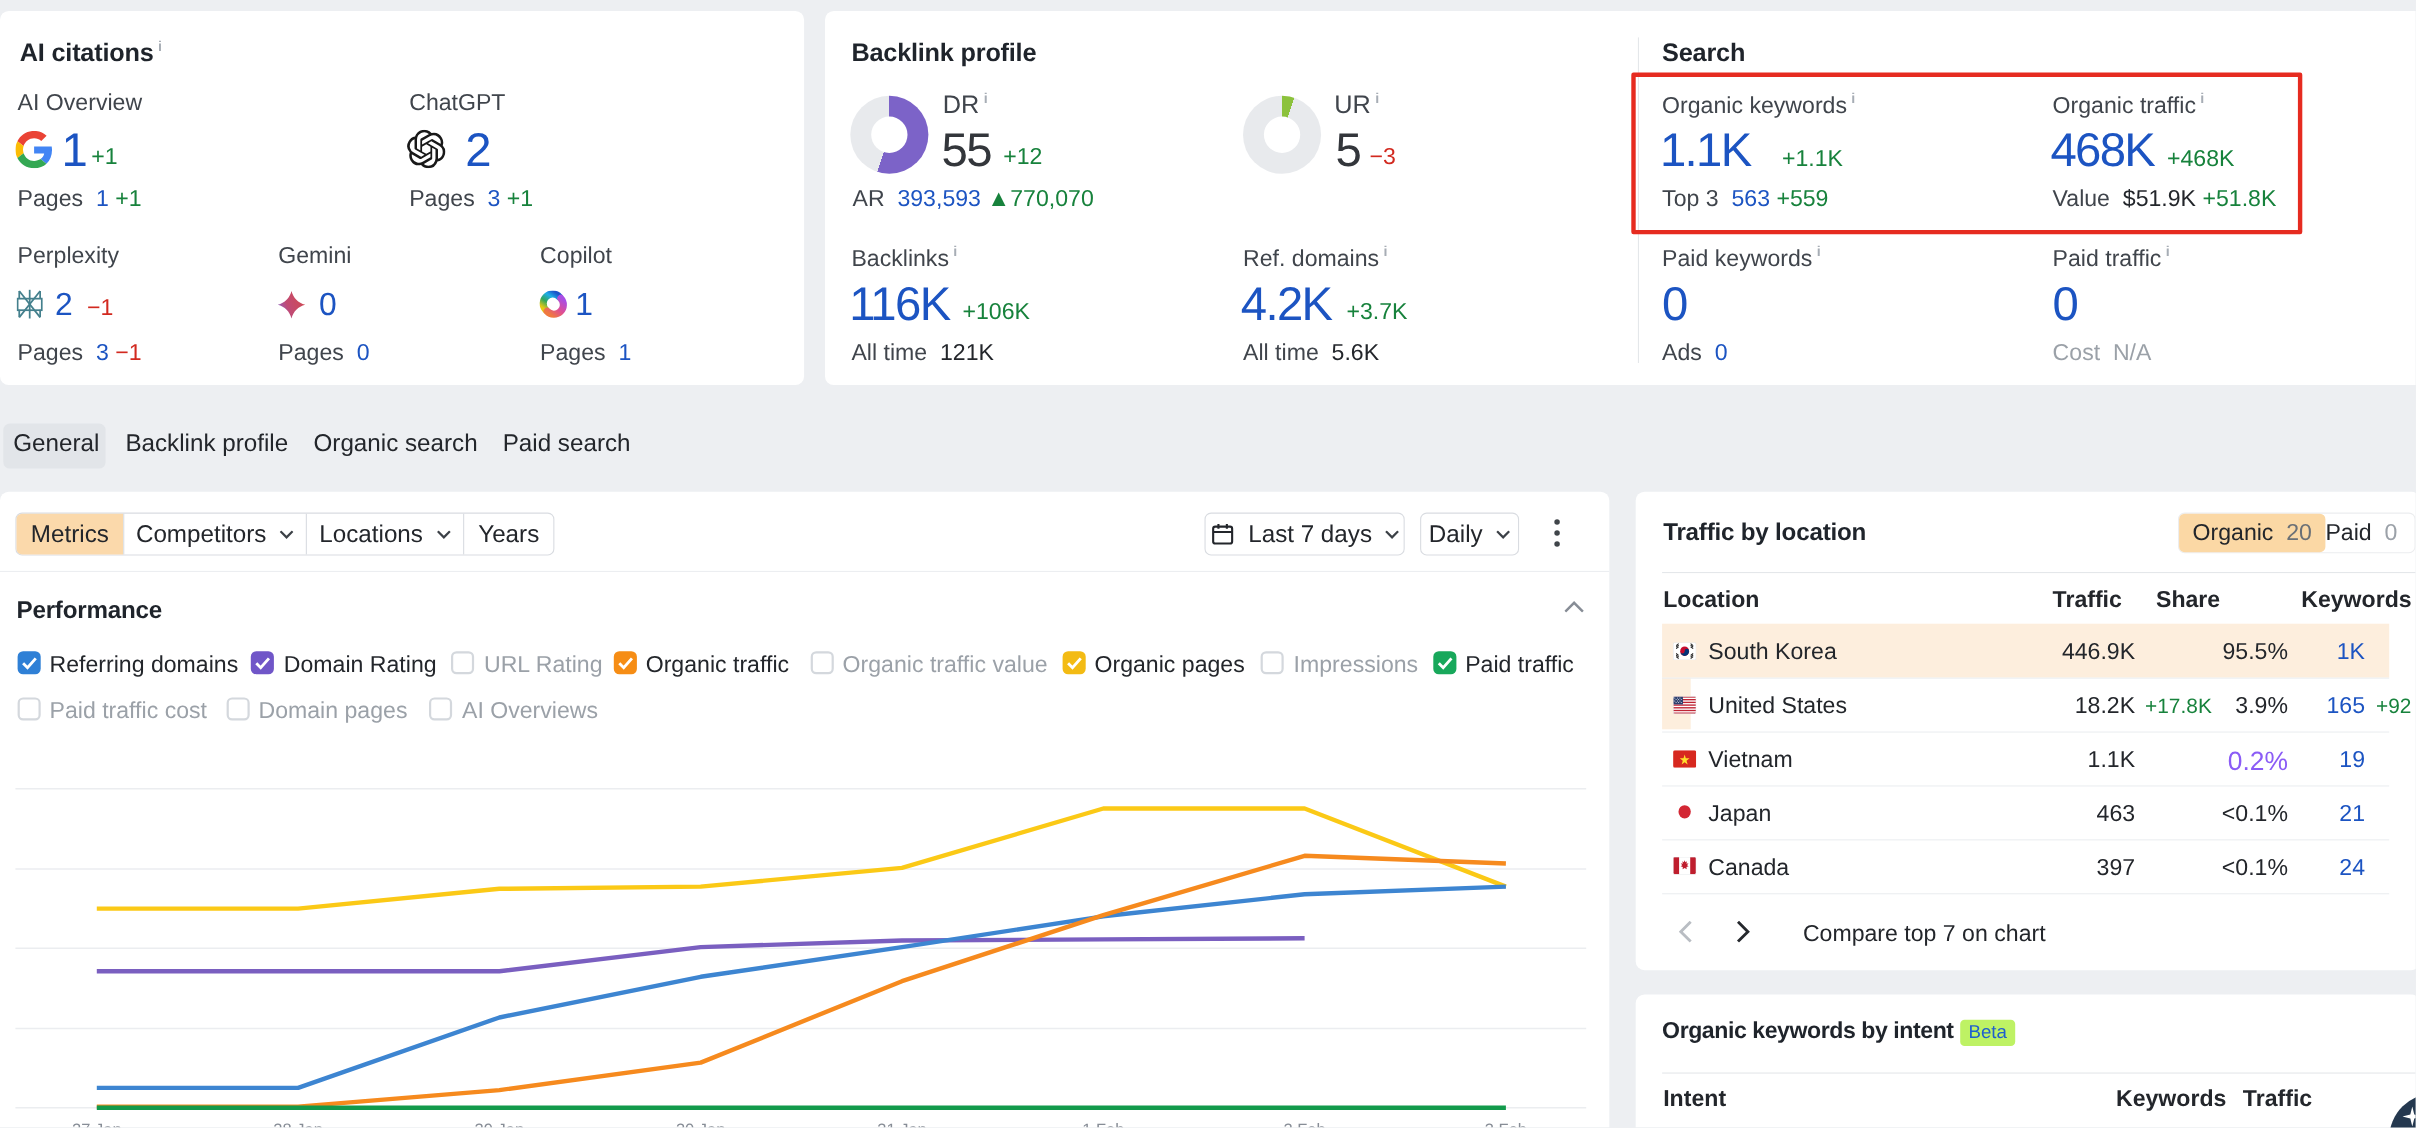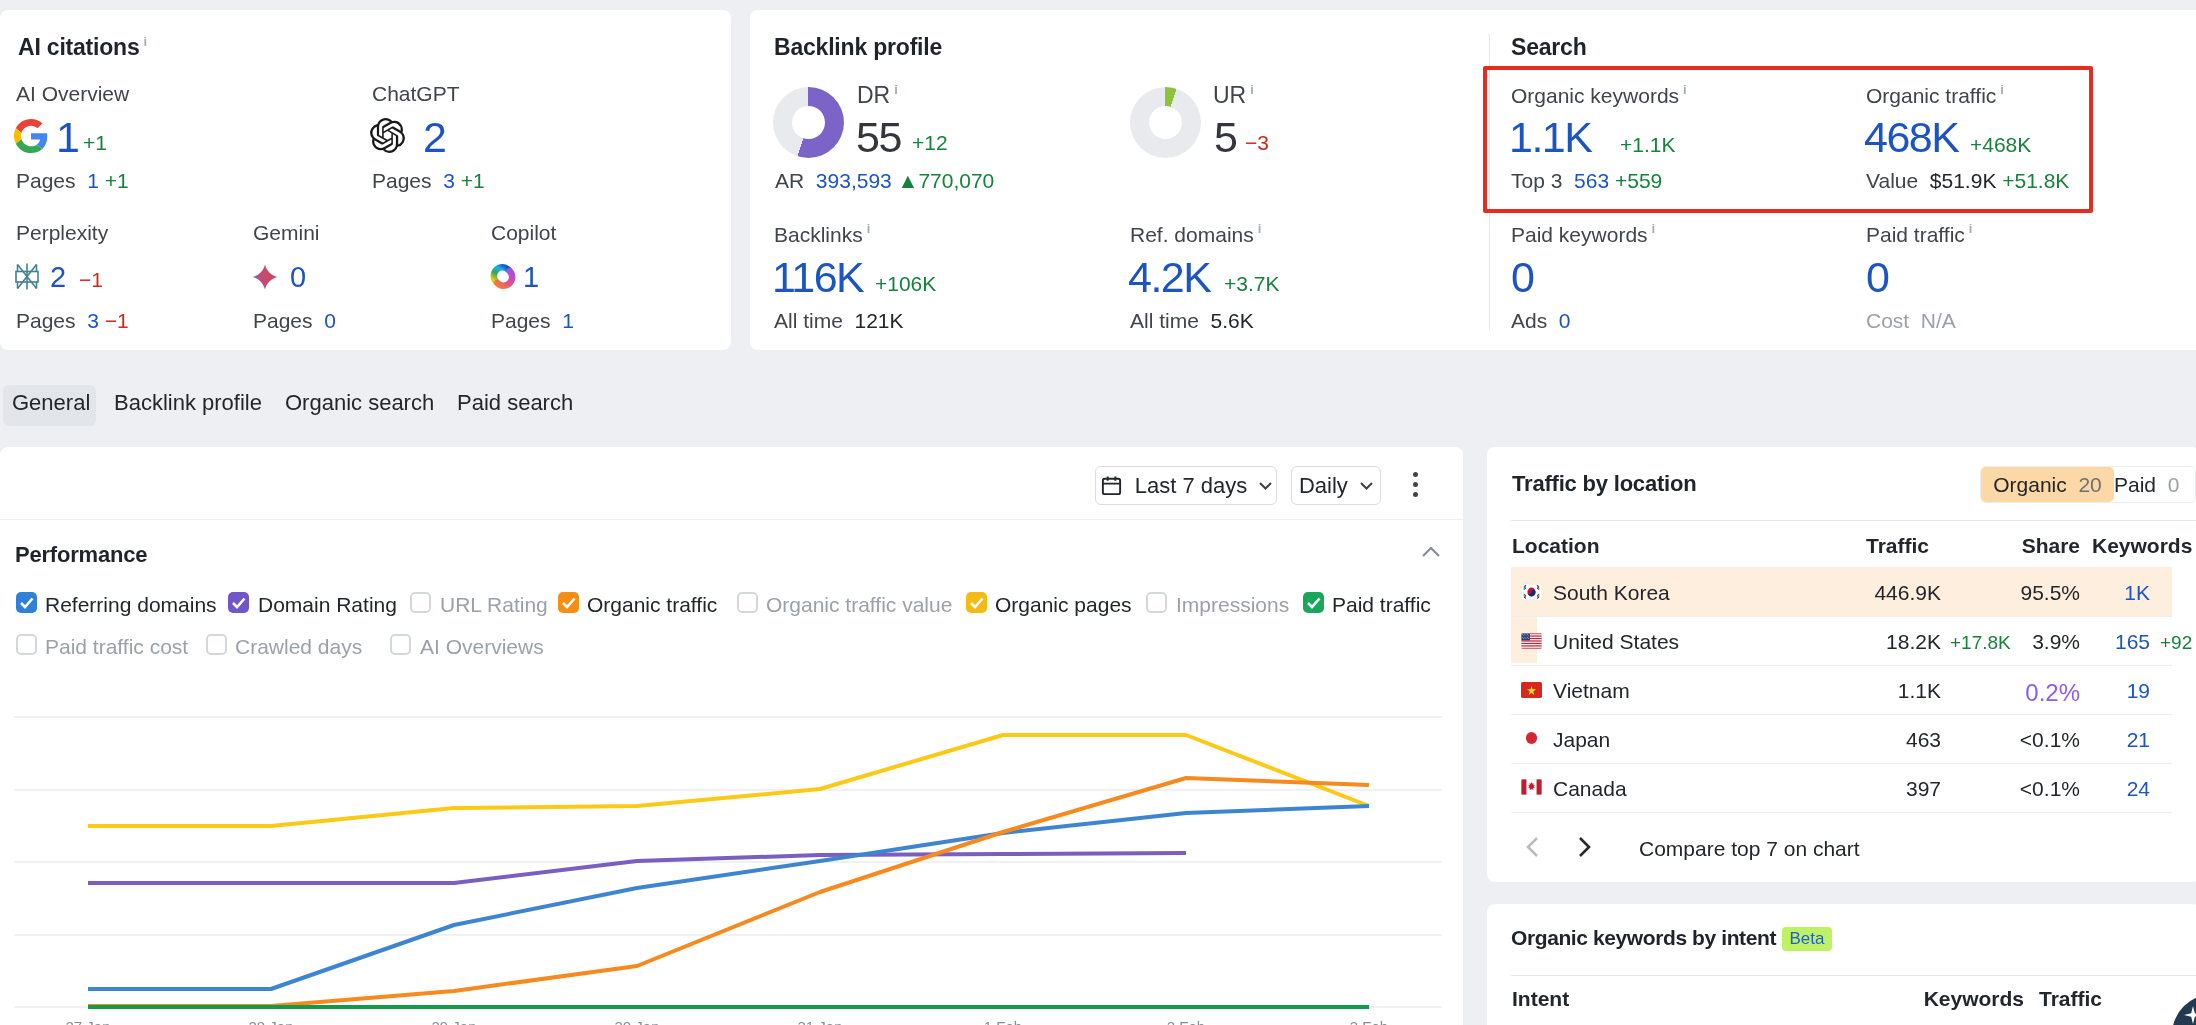--- a/index.html
+++ b/index.html
@@ -138,20 +138,30 @@
 <div class="sub gray" style="left:1866px;top:309px;">Cost&nbsp; N/A</div>
 <div class="abs" style="left:1483px;top:66px;width:602px;height:139px;border:4px solid #e62b20;border-radius:2px;"></div>
 
 <div class="abs" style="left:3px;top:385px;width:93px;height:41px;background:#e2e5e9;border-radius:6px;"></div>
 <div class="tab" style="left:12px;">General</div>
 <div class="tab" style="left:114px;">Backlink profile</div>
 <div class="tab" style="left:285px;">Organic search</div>
 <div class="tab" style="left:457px;">Paid search</div>
 
 <div class="card" style="left:0;top:447px;width:1463px;height:578px;border-radius:8px 8px 0 0;"></div>
+<div class="abs" style="left:14px;top:466px;height:39px;display:flex;border:1px solid #d9dce1;border-radius:6px;box-sizing:border-box;background:#fff;">
+  <div style="width:97px;background:#fbd9ab;border-radius:5px 0 0 5px;font-size:22px;color:#23262b;display:flex;align-items:center;justify-content:center;">Metrics</div>
+  <div style="width:165px;border-left:1px solid #d9dce1;font-size:22px;color:#23262b;display:flex;align-items:center;justify-content:center;">Competitors&nbsp;&nbsp;<svg width="13" height="8" viewBox="0 0 13 8" fill="none" stroke="#3c4147" stroke-width="2">
+          <path d="M1 1l5.5 5.5L12 1"></path>
+        </svg></div>
+  <div style="width:142px;border-left:1px solid #d9dce1;font-size:22px;color:#23262b;display:flex;align-items:center;justify-content:center;">Locations&nbsp;&nbsp;<svg width="13" height="8" viewBox="0 0 13 8" fill="none" stroke="#3c4147" stroke-width="2">
+          <path d="M1 1l5.5 5.5L12 1"></path>
+        </svg></div>
+  <div style="width:81px;border-left:1px solid #d9dce1;font-size:22px;color:#23262b;display:flex;align-items:center;justify-content:center;">Years</div>
+</div>
 <div class="btn" style="left:1095px;top:466px;width:182px;display:flex;align-items:center;justify-content:center;">
   <svg width="23" height="23" viewBox="0 0 24 24" fill="none" stroke="#23262b" stroke-width="2">
         <rect x="3" y="5" width="18" height="16" rx="2"></rect>
         <path d="M3 10h18M8 2.5V7M16 2.5V7"></path>
       </svg>
   &nbsp;&nbsp;Last 7 days&nbsp;&nbsp;<svg width="13" height="8" viewBox="0 0 13 8" fill="none" stroke="#3c4147" stroke-width="2">
         <path d="M1 1l5.5 5.5L12 1"></path>
       </svg>
 </div>
 <div class="btn" style="left:1291px;top:466px;width:90px;display:flex;align-items:center;justify-content:center;">Daily&nbsp;&nbsp;<svg width="13" height="8" viewBox="0 0 13 8" fill="none" stroke="#3c4147" stroke-width="2">
@@ -201,21 +211,21 @@
 <div class="cb" style="left:1303px;top:592px;background:#18a85b;">
       <svg class="chk" width="21" height="21" viewBox="0 0 21 21" fill="none" stroke="#fff" stroke-width="2.6">
         <path d="M5 11l4 4 7.5-8.5"></path>
       </svg>
     </div>
 <div class="cblbl dark" style="left:1332px;top:593px;">Paid traffic</div>
 
 <div class="cb cbu" style="left:16px;top:634px;"></div>
 <div class="cblbl gray" style="left:45px;top:635px;">Paid traffic cost</div>
 <div class="cb cbu" style="left:206px;top:634px;"></div>
-<div class="cblbl gray" style="left:235px;top:635px;">Crawled days</div>
+<div class="cblbl gray" style="left:235px;top:635px;">Domain pages</div>
 <div class="cb cbu" style="left:390px;top:634px;"></div>
 <div class="cblbl gray" style="left:420px;top:635px;">AI Overviews</div>
 <svg class="abs" style="left:0;top:690px;" width="1463" height="335" viewBox="0 690 1463 335">
 <g stroke="#ebedf0" stroke-width="1.5">
 <line x1="14" y1="717" x2="1442" y2="717"></line>
 <line x1="14" y1="790" x2="1442" y2="790"></line>
 <line x1="14" y1="862" x2="1442" y2="862"></line>
 <line x1="14" y1="935" x2="1442" y2="935"></line>
 <line x1="14" y1="1007" x2="1442" y2="1007"></line>
 </g>
@@ -238,21 +248,21 @@
 
 <div class="card" style="left:1487px;top:447px;width:713px;height:435px;"></div>
 <div class="ttl" style="left:1512px;top:471px;font-size:22px;">Traffic by location</div>
 <div class="abs" style="left:1980px;top:466px;width:216px;height:37px;border:1px solid #ecedef;border-radius:6px;box-sizing:border-box;display:flex;">
  <div style="width:133px;background:#fbd8a5;border-radius:5px;display:flex;align-items:center;justify-content:center;font-size:21px;color:#23262b;">Organic&nbsp;&nbsp;<span style="color:#6b7076;">20</span></div>
  <div style="flex:1;display:flex;align-items:center;justify-content:flex-start;font-size:21px;color:#23262b;">Paid&nbsp;&nbsp;<span style="color:#9ba1a8;">0</span></div>
 </div>
 <div class="abs" style="left:1511px;top:520px;width:685px;height:1px;background:#e4e7ea;"></div>
 <div class="abs b" style="left:1512px;top:534px;font-size:21px;color:#23262b;">Location</div>
 <div class="abs b" style="left:1811px;top:534px;font-size:21px;color:#23262b;width:118px;text-align:right;">Traffic</div>
-<div class="abs b" style="left:1960px;top:534px;font-size:21px;color:#23262b;width:120px;text-align:right;">Share</div>
+<div class="abs b" style="left:1960px;top:534px;font-size:21px;color:#23262b;width:120px;text-align:left;">Share</div>
 <div class="abs b" style="left:2092px;top:534px;font-size:21px;color:#23262b;width:100px;text-align:right;">Keywords</div>
 
 <div class="abs" style="left:1511px;top:567px;width:661px;height:49px;background:#fdeedd;"></div>
 <div class="abs" style="left:1511px;top:616px;width:26px;height:47px;background:#fdeedd;"></div>
 <div class="abs" style="left:1511px;top:616px;width:661px;height:1px;background:#eceef1;"></div>
 <div class="abs" style="left:1511px;top:665px;width:661px;height:1px;background:#eceef1;"></div>
 <div class="abs" style="left:1511px;top:714px;width:661px;height:1px;background:#eceef1;"></div>
 <div class="abs" style="left:1511px;top:763px;width:661px;height:1px;background:#eceef1;"></div>
 <div class="abs" style="left:1511px;top:812px;width:661px;height:1px;background:#eceef1;"></div>
 

